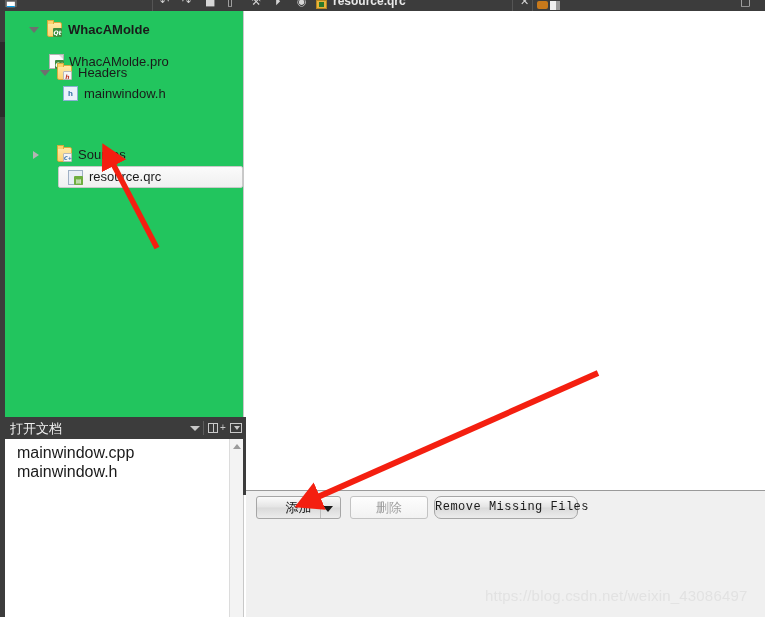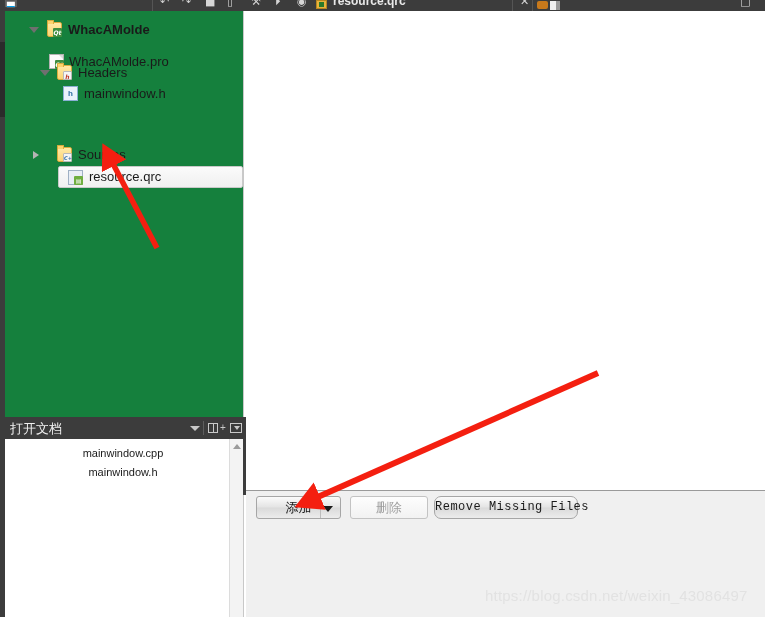--- a/index.html
+++ b/index.html
@@ -38,21 +38,21 @@
   .tb-white{position:absolute;left:550px;top:1px;width:10px;height:9px;background:#f0f0f0;}
   .tb-white:after{content:"";position:absolute;right:0;top:0;width:4px;height:9px;background:#9a9a9a;}
 
   
   .leftrail{position:absolute;left:0;top:11px;width:5px;height:606px;background:#3c3c3c;}
   .leftrail .dk{position:absolute;left:0;width:5px;background:#2b2b2b;}
 
   
   .tree-panel{
     position:absolute;left:5px;top:11px;width:238px;height:406px;
-    background:#15803d;overflow:hidden;
+    background:#22c55e;overflow:hidden;
   }
   .tree-row{
     position:absolute;left:0;height:21px;line-height:21px;white-space:nowrap;
     font-size:13px;color:#1a1a1a;
   }
   .tree-row.sel{
     background:linear-gradient(to bottom,#fbfbfb 0%,#f0f0f0 100%);
     border:1px solid #c9c9c9;border-radius:2px;box-sizing:border-box;
     height:22px;line-height:20px;
   }
@@ -98,21 +98,21 @@
     background:#eaf2fb;border:1px solid #8aafd4;box-sizing:border-box;
     color:#2e6da4;font-size:8px;line-height:13px;text-align:center;font-weight:bold;
   }
   .ic-qrc{
     background:#e9eef5;border:1px solid #9fb0c4;box-sizing:border-box;
   }
   .tree-label{position:absolute;top:0;}
   .tree-label.bold{font-weight:bold;}
 
   
-  .od-panel{position:absolute;left:5px;top:417px;width:238px;height:200px;background:#4d7c0f;text-align:center;}
+  .od-panel{position:absolute;left:5px;top:417px;width:238px;height:200px;background:#4d7c0f;}
   .od-header{
     position:absolute;left:0;top:0;width:238px;height:22px;background:#3c3c3c;
   }
   .od-title{
     position:absolute;left:5px;top:3px;color:#f0f0f0;font-size:13px;line-height:17px;
   }
   .od-hdr-sep{position:absolute;top:4px;width:1px;height:14px;background:#5e5e5e;}
   .od-caret{
     position:absolute;left:185px;top:9px;width:0;height:0;
     border-left:5px solid transparent;border-right:5px solid transparent;border-top:5px solid #c9c9c9;
@@ -121,21 +121,21 @@
   .od-split:after{content:"";position:absolute;left:4px;top:0;width:1px;height:8px;background:#c9c9c9;}
   .od-plus{position:absolute;left:215px;top:6px;color:#c9c9c9;font-size:10px;line-height:10px;}
   .od-close{position:absolute;left:225px;top:6px;width:12px;height:10px;border:1px solid #c9c9c9;box-sizing:border-box;}
   .od-close:after{
     content:"";position:absolute;left:3px;top:2px;width:0;height:0;
     border-left:3px solid transparent;border-right:3px solid transparent;border-top:4px solid #c9c9c9;
   }
   .od-list{position:absolute;left:0;top:22px;width:238px;height:178px;background:#fff;}
   .od-item{
     position:absolute;left:0;width:214px;height:20px;line-height:20px;
-    font-size:11px;color:#1a1a1a;padding-left:22px;box-sizing:border-box;white-space:nowrap;
+    font-size:16px;color:#1a1a1a;padding-left:12px;box-sizing:border-box;white-space:nowrap;
   }
   .od-item.sel{
     background:linear-gradient(to bottom,#fcfcfc 0%,#eeeeee 100%);
     border:1px solid #c9c9c9;border-radius:2px;box-sizing:border-box;
   }
   .od-scroll{
     position:absolute;right:0;top:0;width:14px;height:178px;
     background:#f3f3f3;border-left:1px solid #dcdcdc;box-sizing:border-box;
   }
   .od-scroll .up{

